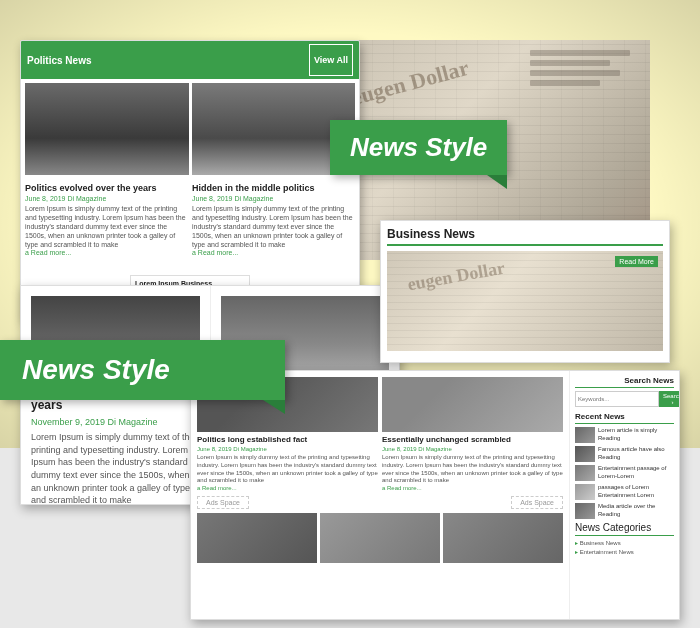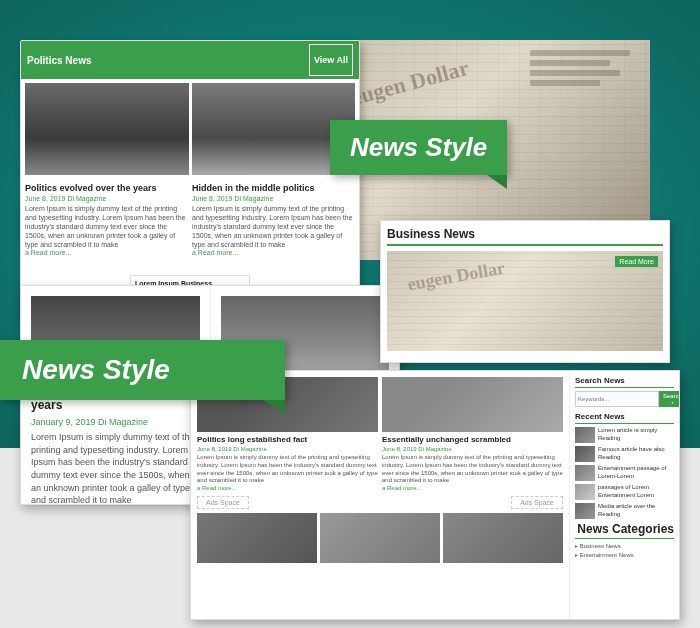--- a/index.html
+++ b/index.html
@@ -10,21 +10,21 @@
       font-family: Arial, sans-serif;
       overflow: hidden;
       position: relative;
     }
 
     
     .main-wrapper {
       width: 700px;
       height: 448px;
       position: relative;
-      background: #0f766e;
+      background: #fef9c3;
     }
 
     
     .card-top-left {
       position: absolute;
       top: 40px;
       left: 20px;
       width: 340px;
       height: 280px;
       background: #fff;
@@ -480,20 +480,21 @@
     .cbr-bottom-img.bi3 { background: linear-gradient(135deg, #888 0%, #666 100%); }
 
     
     .cbr-sidebar .sb-search-title {
       font-size: 8px;
       font-weight: bold;
       color: #222;
       border-bottom: 1px solid #3a9e4a;
       margin-bottom: 3px;
       padding-bottom: 2px;
+      text-align: right;
     }
 
     .sb-search-box {
       display: flex;
       margin-bottom: 5px;
     }
 
     .sb-search-input {
       flex: 1;
       font-size: 6px;
@@ -538,28 +539,27 @@
     .sb-recent-img.ri3 { background: linear-gradient(135deg, #777, #aaa); }
     .sb-recent-img.ri4 { background: linear-gradient(135deg, #999, #ccc); }
 
     .sb-recent-text {
       font-size: 6px;
       color: #333;
       line-height: 1.3;
     }
 
     .sb-categories-title {
-      font-size: 12px;
-      font-weight: bold;
+      font-size: 10px;
+      font-weight: normal;
       color: #222;
       border-bottom: 1px solid #3a9e4a;
       margin-bottom: 3px;
       padding-bottom: 2px;
       margin-top: 3px;
-      text-align: right;
     }
 
     .sb-category-item {
       font-size: 6px;
       color: #555;
       margin-bottom: 2px;
     }
 
     .sb-category-item::before {
       content: '▸ ';
@@ -682,21 +682,21 @@
       <div class="bn-dollar">eugen Dollar</div>
       <div class="bn-overlay-badge">Read More</div>
     </div>
   </div>
 
   <div class="card-middle">
     <div class="articles-area">
       <div class="article-large">
         <div class="al-img img-protest"></div>
         <div class="al-title">Politics evolved over the years</div>
-        <div class="al-meta">January 9, 2019  Di Magazine</div>
+        <div class="al-meta">November 9, 2019  Di Magazine</div>
         <div class="al-body">Lorem Ipsum is simply dummy text of the printing and typesetting industry. Lorem Ipsum has been the industry's standard dummy text ever since the 1500s, when an unknown printer took a galley of type and scrambled it to make</div>
       </div>
       <div class="article-large">
         <div class="al-img img-woman"></div>
         <div class="al-title">Hidden in the middle politics</div>
         <div class="al-meta">June</div>
         <div class="al-body">Lorem</div>
       </div>
     </div>
   </div>

